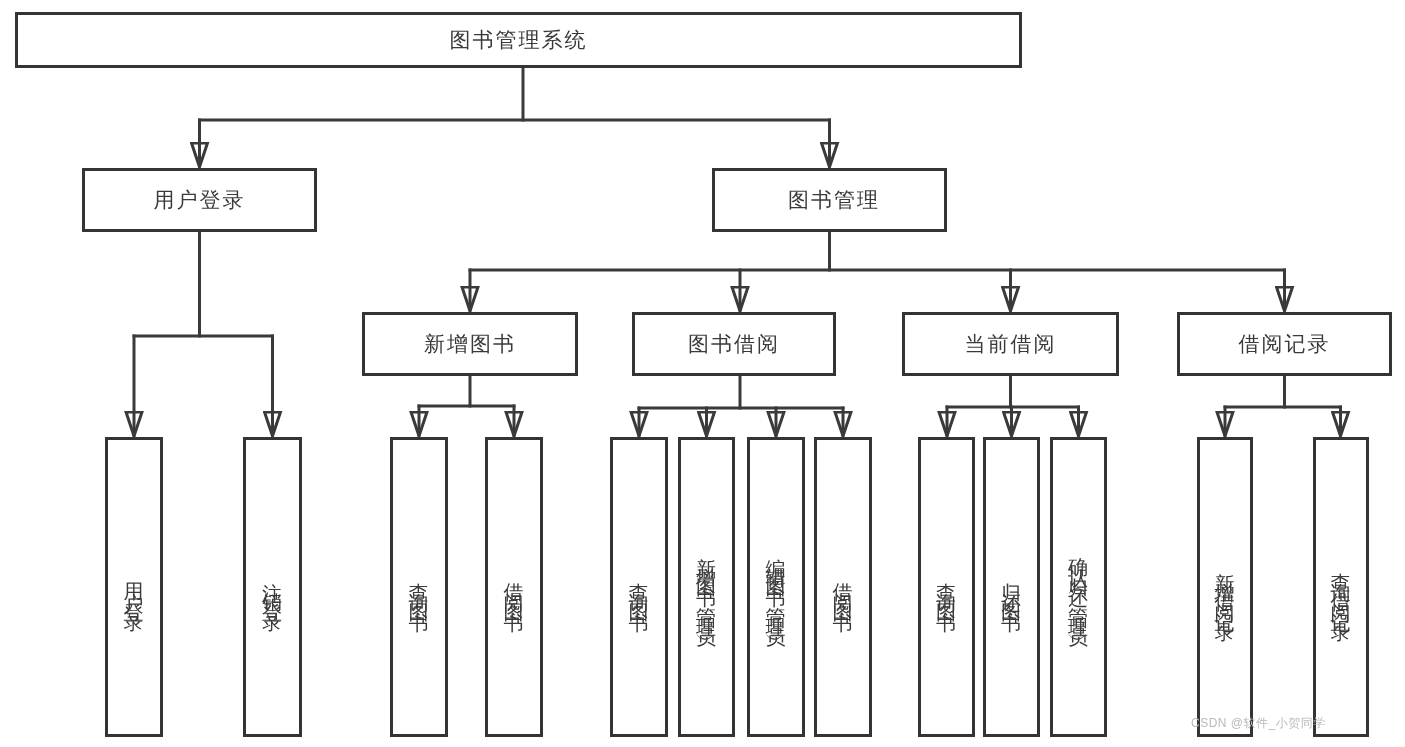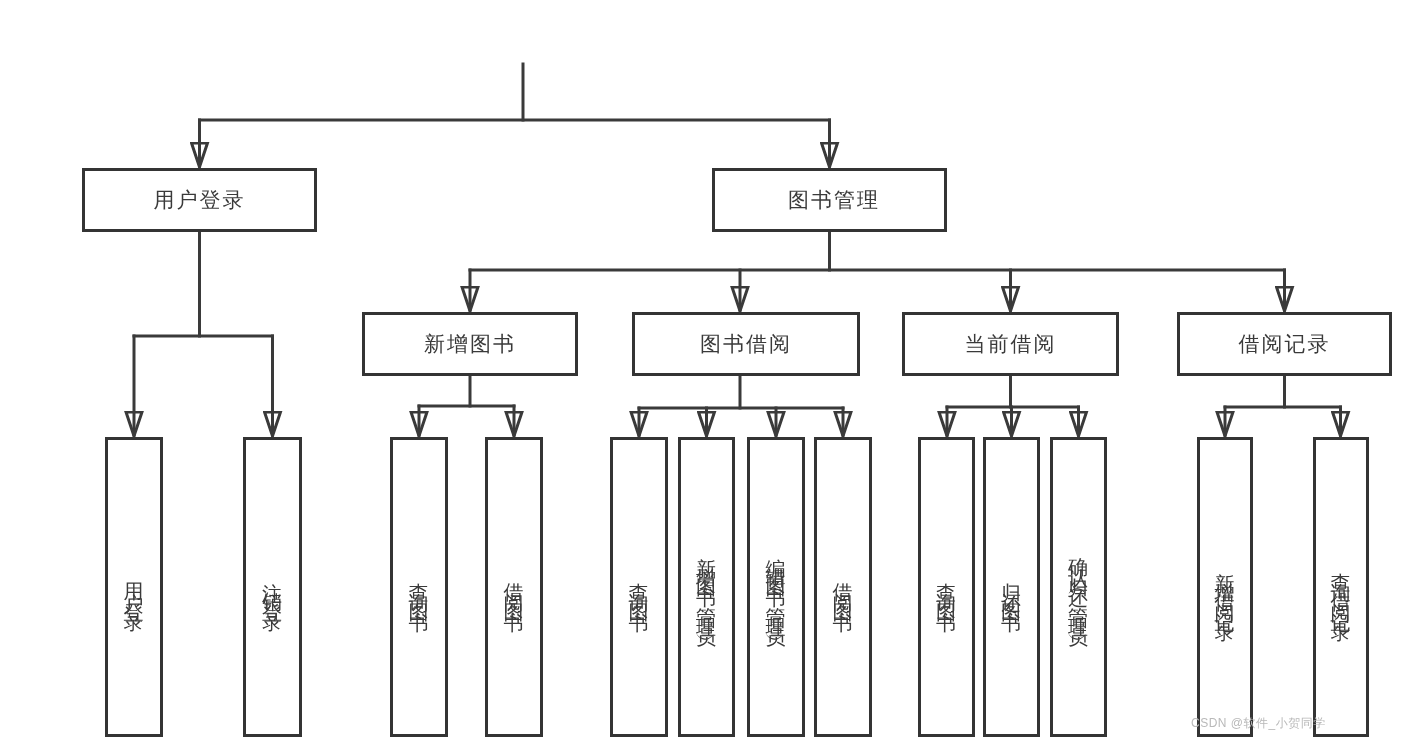--- a/index.html
+++ b/index.html
@@ -74,26 +74,27 @@
     <path d="M947,407 V435" marker-end="url(#arw)"></path>
     <path d="M1011.5,407 V435" marker-end="url(#arw)"></path>
     <path d="M1078.5,407 V435" marker-end="url(#arw)"></path>
 
     <path d="M1284.5,374 V407"></path>
     <path d="M1225,407 H1340.5"></path>
     <path d="M1225,407 V435" marker-end="url(#arw)"></path>
     <path d="M1340.5,407 V435" marker-end="url(#arw)"></path>
   </svg>
 
+  <div class="box hbox" style="left:15px;top:12px;width:1007px;height:56px;">图书管理系统</div>
 
   <div class="box hbox" style="left:82px;top:168px;width:235px;height:64px;">用户登录</div>
   <div class="box hbox" style="left:712px;top:168px;width:235px;height:64px;padding-left:9px;">图书管理</div>
 
   <div class="box hbox" style="left:362px;top:312px;width:216px;height:64px;">新增图书</div>
-  <div class="box hbox" style="left:632px;top:312px;width:228px;height:64px;">图书借阅</div>
+  <div class="box hbox" style="left:632px;top:312px;width:204px;height:64px;">图书借阅</div>
   <div class="box hbox" style="left:902px;top:312px;width:217px;height:64px;">当前借阅</div>
   <div class="box hbox" style="left:1177px;top:312px;width:215px;height:64px;">借阅记录</div>
 
   <div class="box vbox" style="left:105px;top:437px;width:58px;height:300px;">用户登录</div>
   <div class="box vbox" style="left:243px;top:437px;width:59px;height:300px;">注销登录</div>
 
   <div class="box vbox" style="left:390px;top:437px;width:58px;height:300px;">查询图书</div>
   <div class="box vbox" style="left:485px;top:437px;width:58px;height:300px;">借阅图书</div>
 
   <div class="box vbox" style="left:610px;top:437px;width:58px;height:300px;">查询图书</div>

